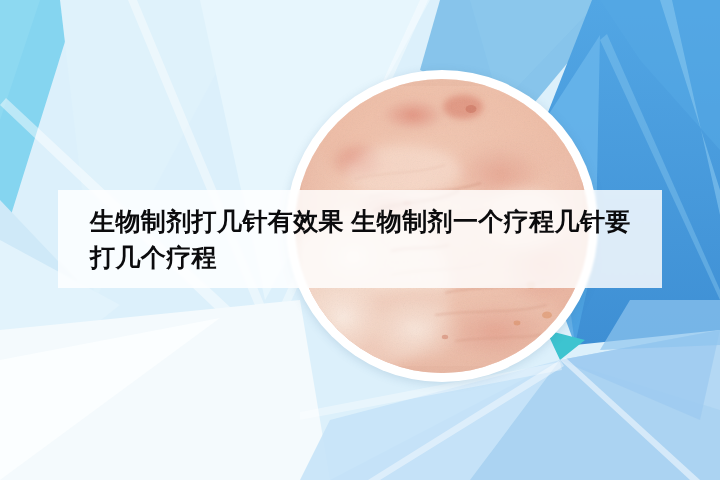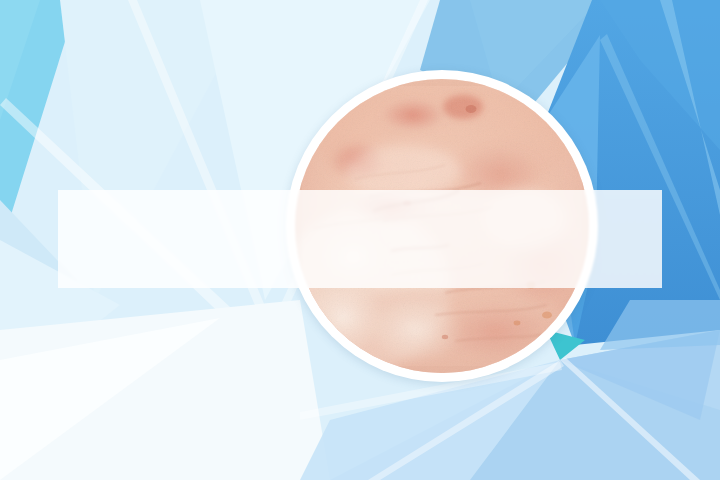--- a/index.html
+++ b/index.html
@@ -251,14 +251,15 @@
 
         <rect x="0" y="0" width="294" height="294" fill="#ffffff" filter="url(#grain)" opacity="0.55"></rect>
 
         <rect x="0" y="0" width="294" height="294" fill="none" stroke="#d9a48f" stroke-width="14" opacity="0.18"></rect>
       </svg>
     </div>
   </div>
 
   <div id="caption-band"></div>
 
+  <div id="headline">生物制剂打几针有效果 生物制剂一个疗程几针要打几个疗程</div>
 
 </div>
 
 </body></html>

